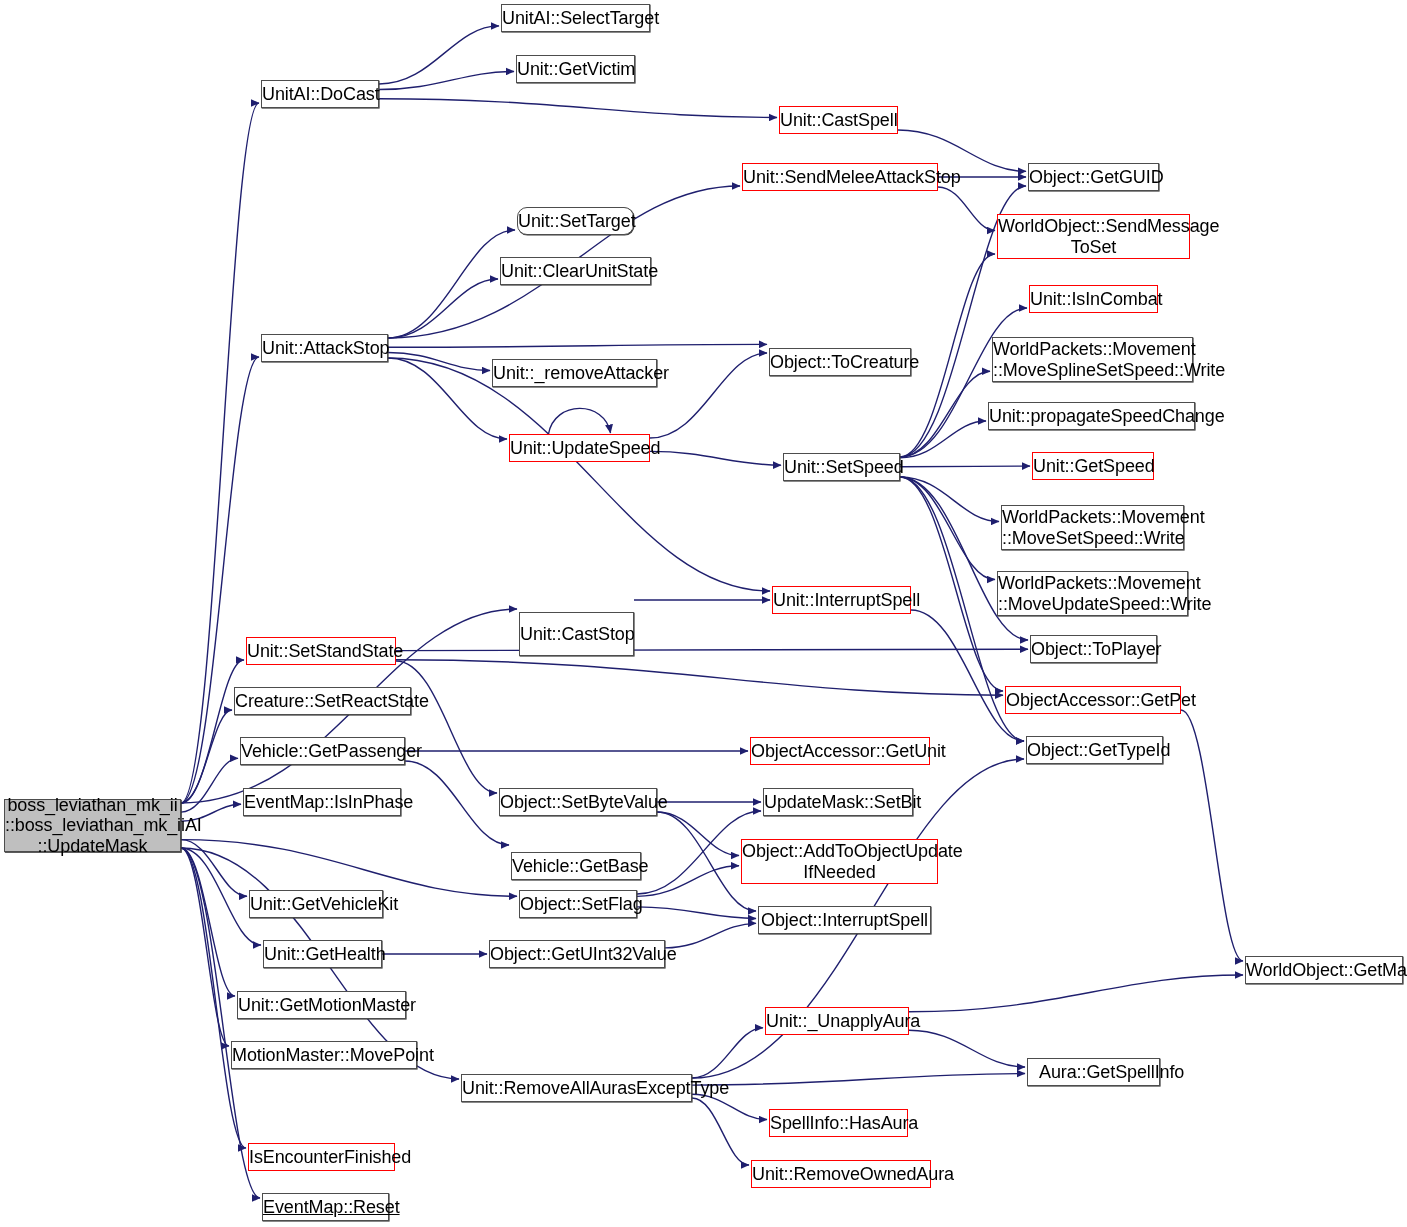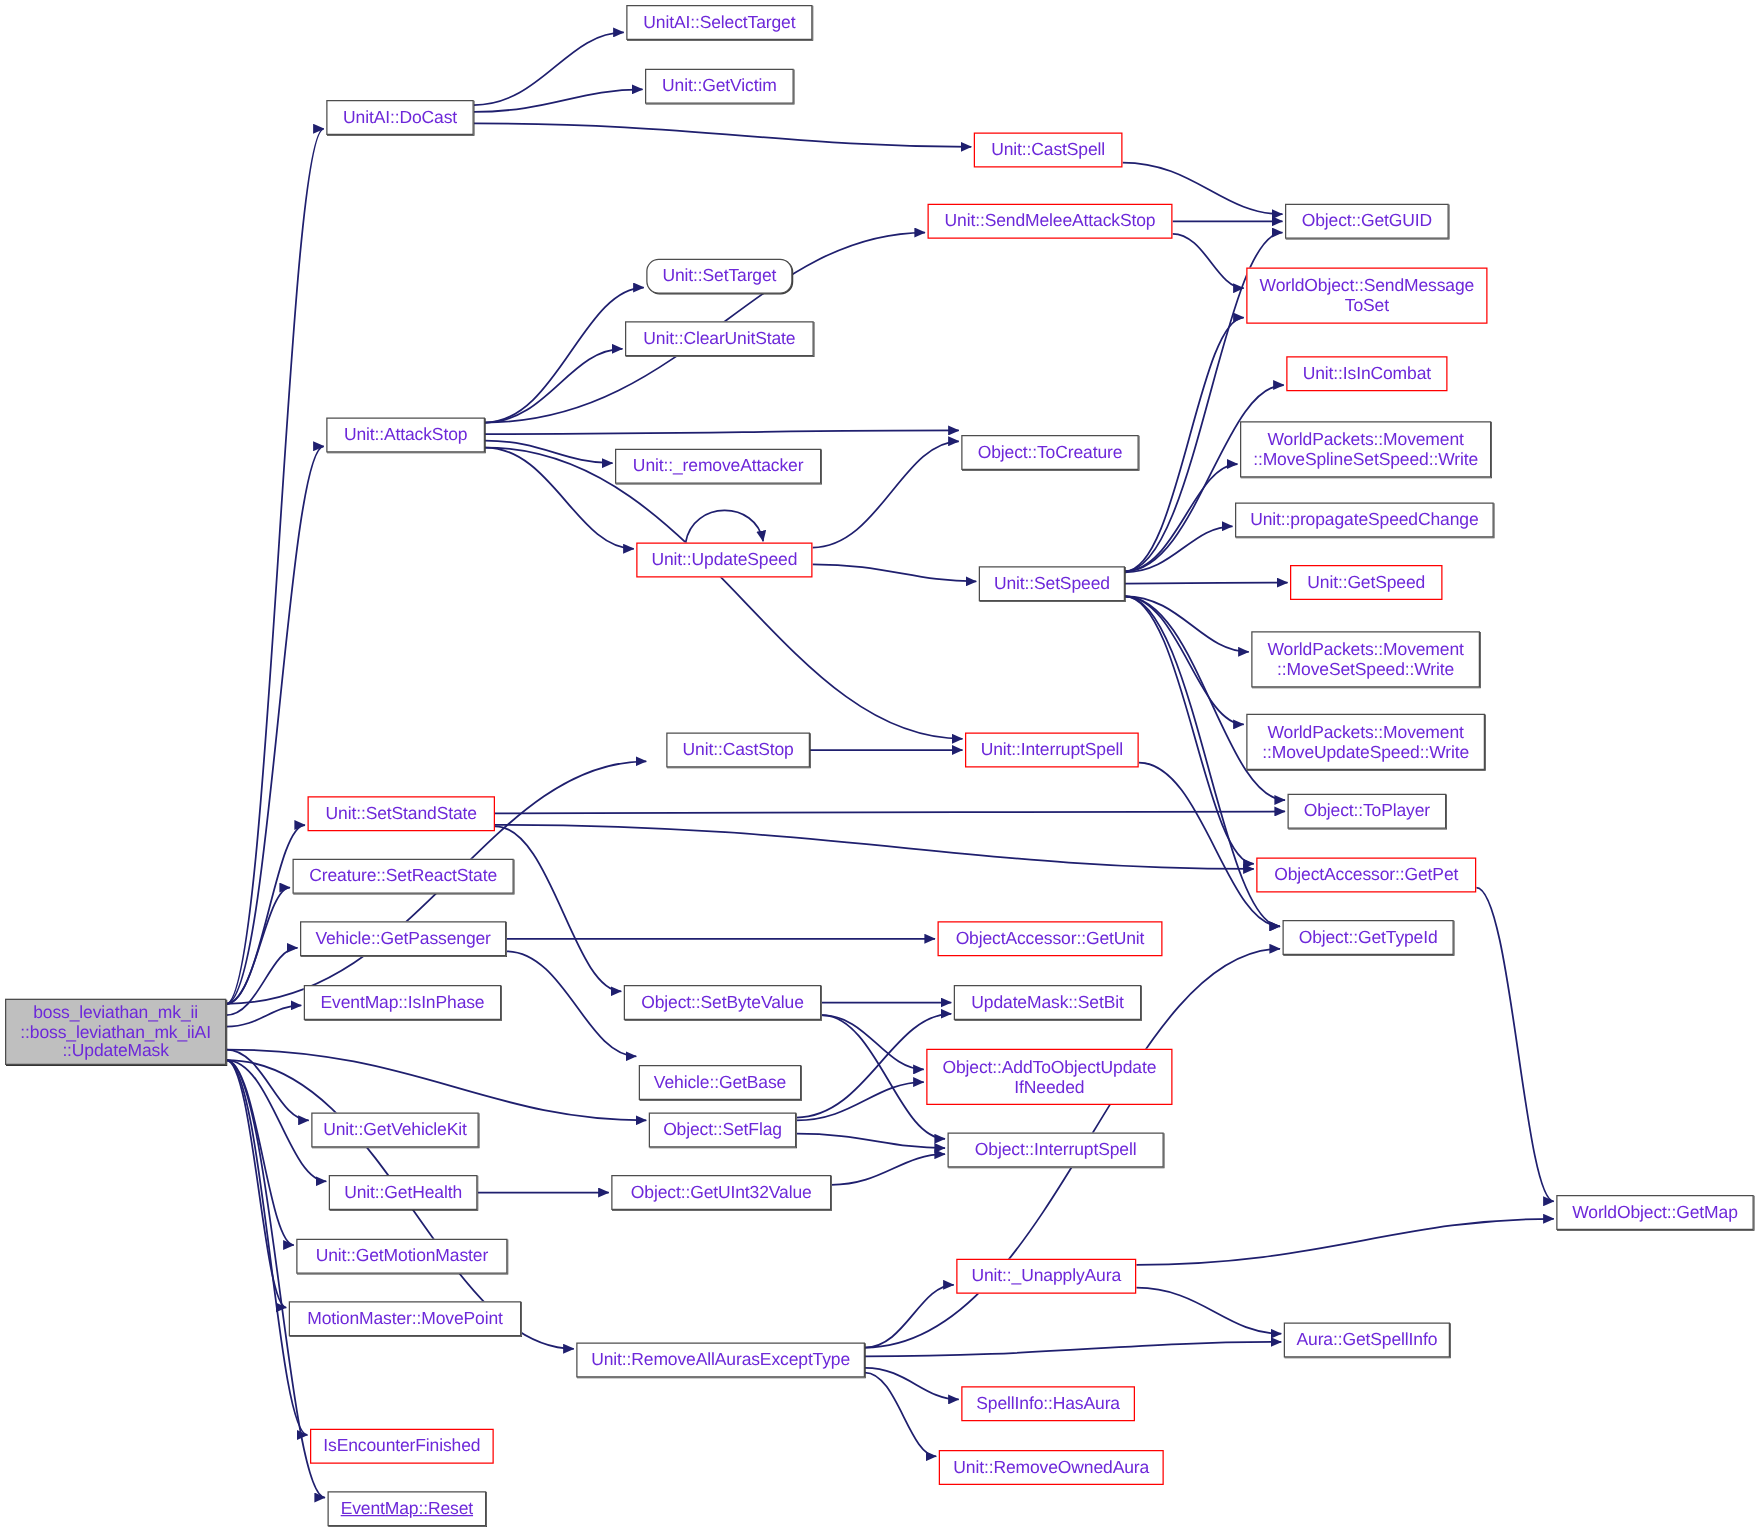--- a/index.html
+++ b/index.html
@@ -7,23 +7,23 @@
   #canvas{position:relative;width:1407px;height:1227px;background:#fff;overflow:hidden;}
   #edges{position:absolute;left:0;top:0;width:1407px;height:1227px;}
   .node{
     position:absolute;
     box-sizing:border-box;
     background:#ffffff;
     display:flex;
     align-items:center;
     justify-content:center;
     text-align:center;
-    font-size:14px;
+    font-size:18px;
     line-height:1.12;
-    color:#6d28d9;
+    color:#000000;
     white-space:pre-line;
     letter-spacing:-0.1px;
   }
   .node.black{border:1.3px solid #4d4d4d;box-shadow:0.6px 0.6px 0 #3a3a3a;}
   .node.red{border:1.6px solid #ff0000;}
   .node.root{border:1.3px solid #4d4d4d;background:#bfbfbf;box-shadow:0.8px 0.8px 0 #333;}
   .node span{display:block;width:100%;}
 </style>
 </head>
 <body>
@@ -123,21 +123,21 @@
 ::MoveSplineSetSpeed::Write</span></div>
     <div class="node black" style="left: 492px; top: 359px; width: 165px; height: 28px;"><span>Unit::_removeAttacker</span></div>
     <div class="node black" style="left: 988px; top: 402px; width: 207px; height: 28px;"><span>Unit::propagateSpeedChange</span></div>
     <div class="node red" style="left: 509px; top: 434px; width: 141px; height: 28px;"><span>Unit::UpdateSpeed</span></div>
     <div class="node black" style="left: 783px; top: 453px; width: 117px; height: 28px;"><span>Unit::SetSpeed</span></div>
     <div class="node red" style="left: 1032px; top: 452px; width: 122px; height: 28px;"><span>Unit::GetSpeed</span></div>
     <div class="node black" style="left: 1001px; top: 505px; width: 183px; height: 45px;"><span>WorldPackets::Movement
 ::MoveSetSpeed::Write</span></div>
     <div class="node black" style="left: 997px; top: 571px; width: 191px; height: 45px;"><span>WorldPackets::Movement
 ::MoveUpdateSpeed::Write</span></div>
-    <div class="node black" style="left: 519px; top: 586px; width: 115px; height: 28px; margin-left: 14px;"><span>Unit::CastStop</span></div>
+    <div class="node black" style="left: 519px; top: 612px; width: 115px; height: 44px;"><span>Unit::CastStop</span></div>
     <div class="node red" style="left: 772px; top: 586px; width: 139px; height: 28px;"><span>Unit::InterruptSpell</span></div>
     <div class="node black" style="left: 1030px; top: 635px; width: 127px; height: 28px;"><span>Object::ToPlayer</span></div>
     <div class="node red" style="left: 246px; top: 637px; width: 150px; height: 28px;"><span>Unit::SetStandState</span></div>
     <div class="node red" style="left: 1005px; top: 686px; width: 176px; height: 28px;"><span>ObjectAccessor::GetPet</span></div>
     <div class="node black" style="left: 234px; top: 687px; width: 177px; height: 28px;"><span>Creature::SetReactState</span></div>
     <div class="node black" style="left: 240px; top: 737px; width: 165px; height: 28px;"><span>Vehicle::GetPassenger</span></div>
     <div class="node red" style="left: 750px; top: 737px; width: 180px; height: 28px;"><span>ObjectAccessor::GetUnit</span></div>
     <div class="node black" style="left: 1026px; top: 736px; width: 137px; height: 28px;"><span>Object::GetTypeId</span></div>
     <div class="node black" style="left: 243px; top: 788px; width: 158px; height: 28px;"><span>EventMap::IsInPhase</span></div>
     <div class="node black" style="left: 499px; top: 788px; width: 158px; height: 28px;"><span>Object::SetByteValue</span></div>
@@ -147,19 +147,19 @@
 IfNeeded</span></div>
     <div class="node black" style="left: 249px; top: 890px; width: 134px; height: 28px; justify-content: center;"><span>Unit::GetVehicleKit</span></div>
     <div class="node black" style="left: 519px; top: 890px; width: 118px; height: 28px;"><span>Object::SetFlag</span></div>
     <div class="node black" style="left: 758px; top: 906px; width: 173px; height: 28px;"><span>Object::InterruptSpell</span></div>
     <div class="node black" style="left: 263px; top: 940px; width: 119px; height: 28px;"><span>Unit::GetHealth</span></div>
     <div class="node black" style="left: 489px; top: 940px; width: 176px; height: 28px;"><span>Object::GetUInt32Value</span></div>
     <div class="node black" style="left: 1245px; top: 956px; width: 158px; height: 28px;"><span>WorldObject::GetMap</span></div>
     <div class="node black" style="left: 237px; top: 991px; width: 169px; height: 28px;"><span>Unit::GetMotionMaster</span></div>
     <div class="node red" style="left: 765px; top: 1007px; width: 144px; height: 28px;"><span>Unit::_UnapplyAura</span></div>
     <div class="node black" style="left: 231px; top: 1041px; width: 186px; height: 28px;"><span>MotionMaster::MovePoint</span></div>
-    <div class="node black" style="left: 1027px; top: 1058px; width: 133px; height: 28px;"><span>Aura::GetSpellInfo</span></div>
+    <div class="node black" style="left: 1027px; top: 1058px; width: 133px; height: 28px; padding-left: 11px;"><span>Aura::GetSpellInfo</span></div>
     <div class="node black" style="left: 461px; top: 1074px; width: 231px; height: 28px;"><span>Unit::RemoveAllAurasExceptType</span></div>
     <div class="node red" style="left: 769px; top: 1109px; width: 139px; height: 28px;"><span>SpellInfo::HasAura</span></div>
     <div class="node red" style="left: 248px; top: 1143px; width: 147px; height: 28px;"><span>IsEncounterFinished</span></div>
     <div class="node red" style="left: 751px; top: 1160px; width: 180px; height: 28px;"><span>Unit::RemoveOwnedAura</span></div>
     <div class="node black" style="left: 262px; top: 1193px; width: 127px; height: 28px; text-decoration: underline;"><span>EventMap::Reset</span></div>
   </div>
 
 </body></html>

